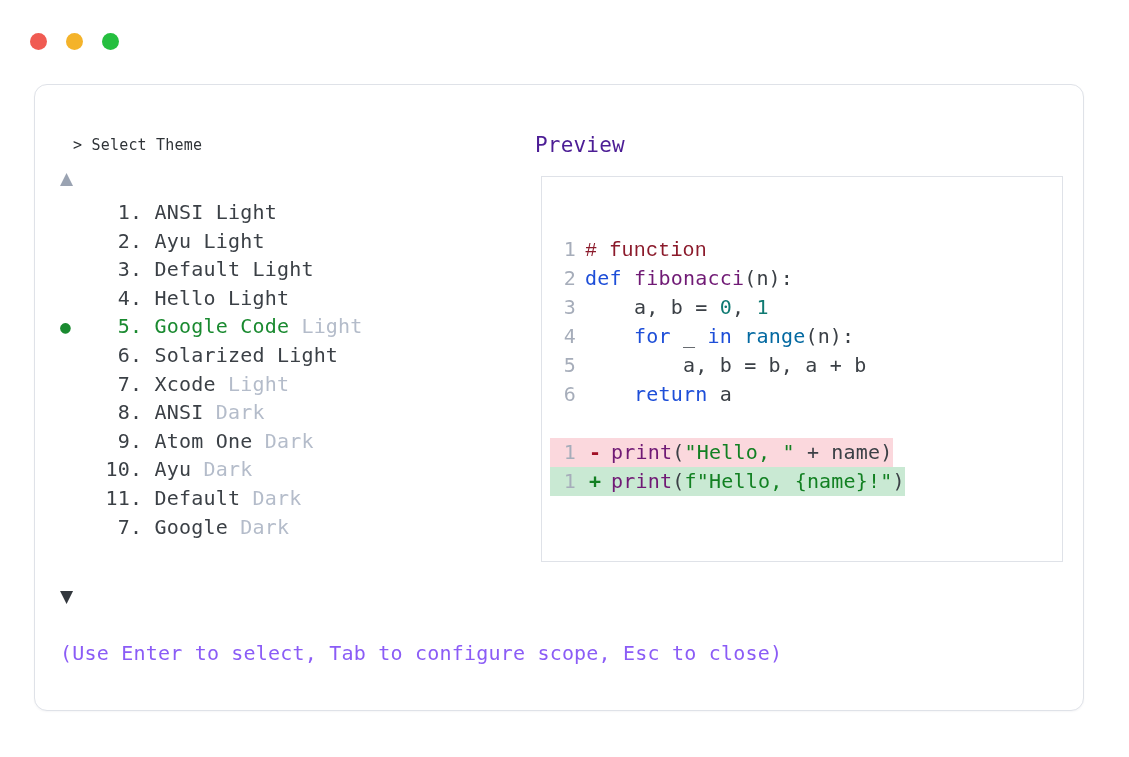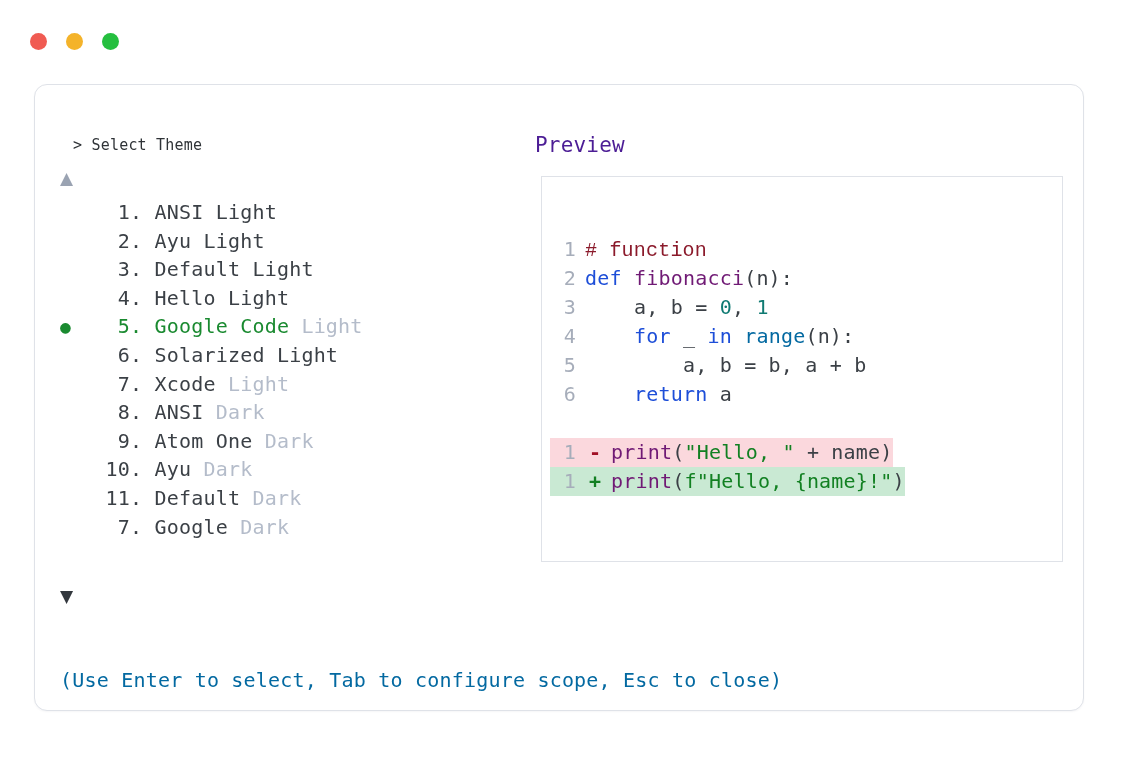--- a/index.html
+++ b/index.html
@@ -186,24 +186,24 @@
     font-weight: bold;
   }
   .diff-del .diff-marker { color: #a11026; }
   .diff-add .diff-marker { color: #128022; }
   .diff-pad { width: 6px; flex: 0 0 6px; }
 
   
   #footer-hint {
     position: absolute;
     left: 25px;
-    top: 582px;
+    top: 555px;
     font-size: 20px;
     line-height: 26px;
-    color: #0369a1;
+    color: #8b5cf6;
     letter-spacing: 0.2px;
     white-space: pre;
   }
 </style>
 </head>
 <body>
 
 <div id="window-dots">
     <span class="dot" style="background: rgb(240, 91, 82);"></span>
     <span class="dot" style="background: rgb(244, 179, 42);"></span>

